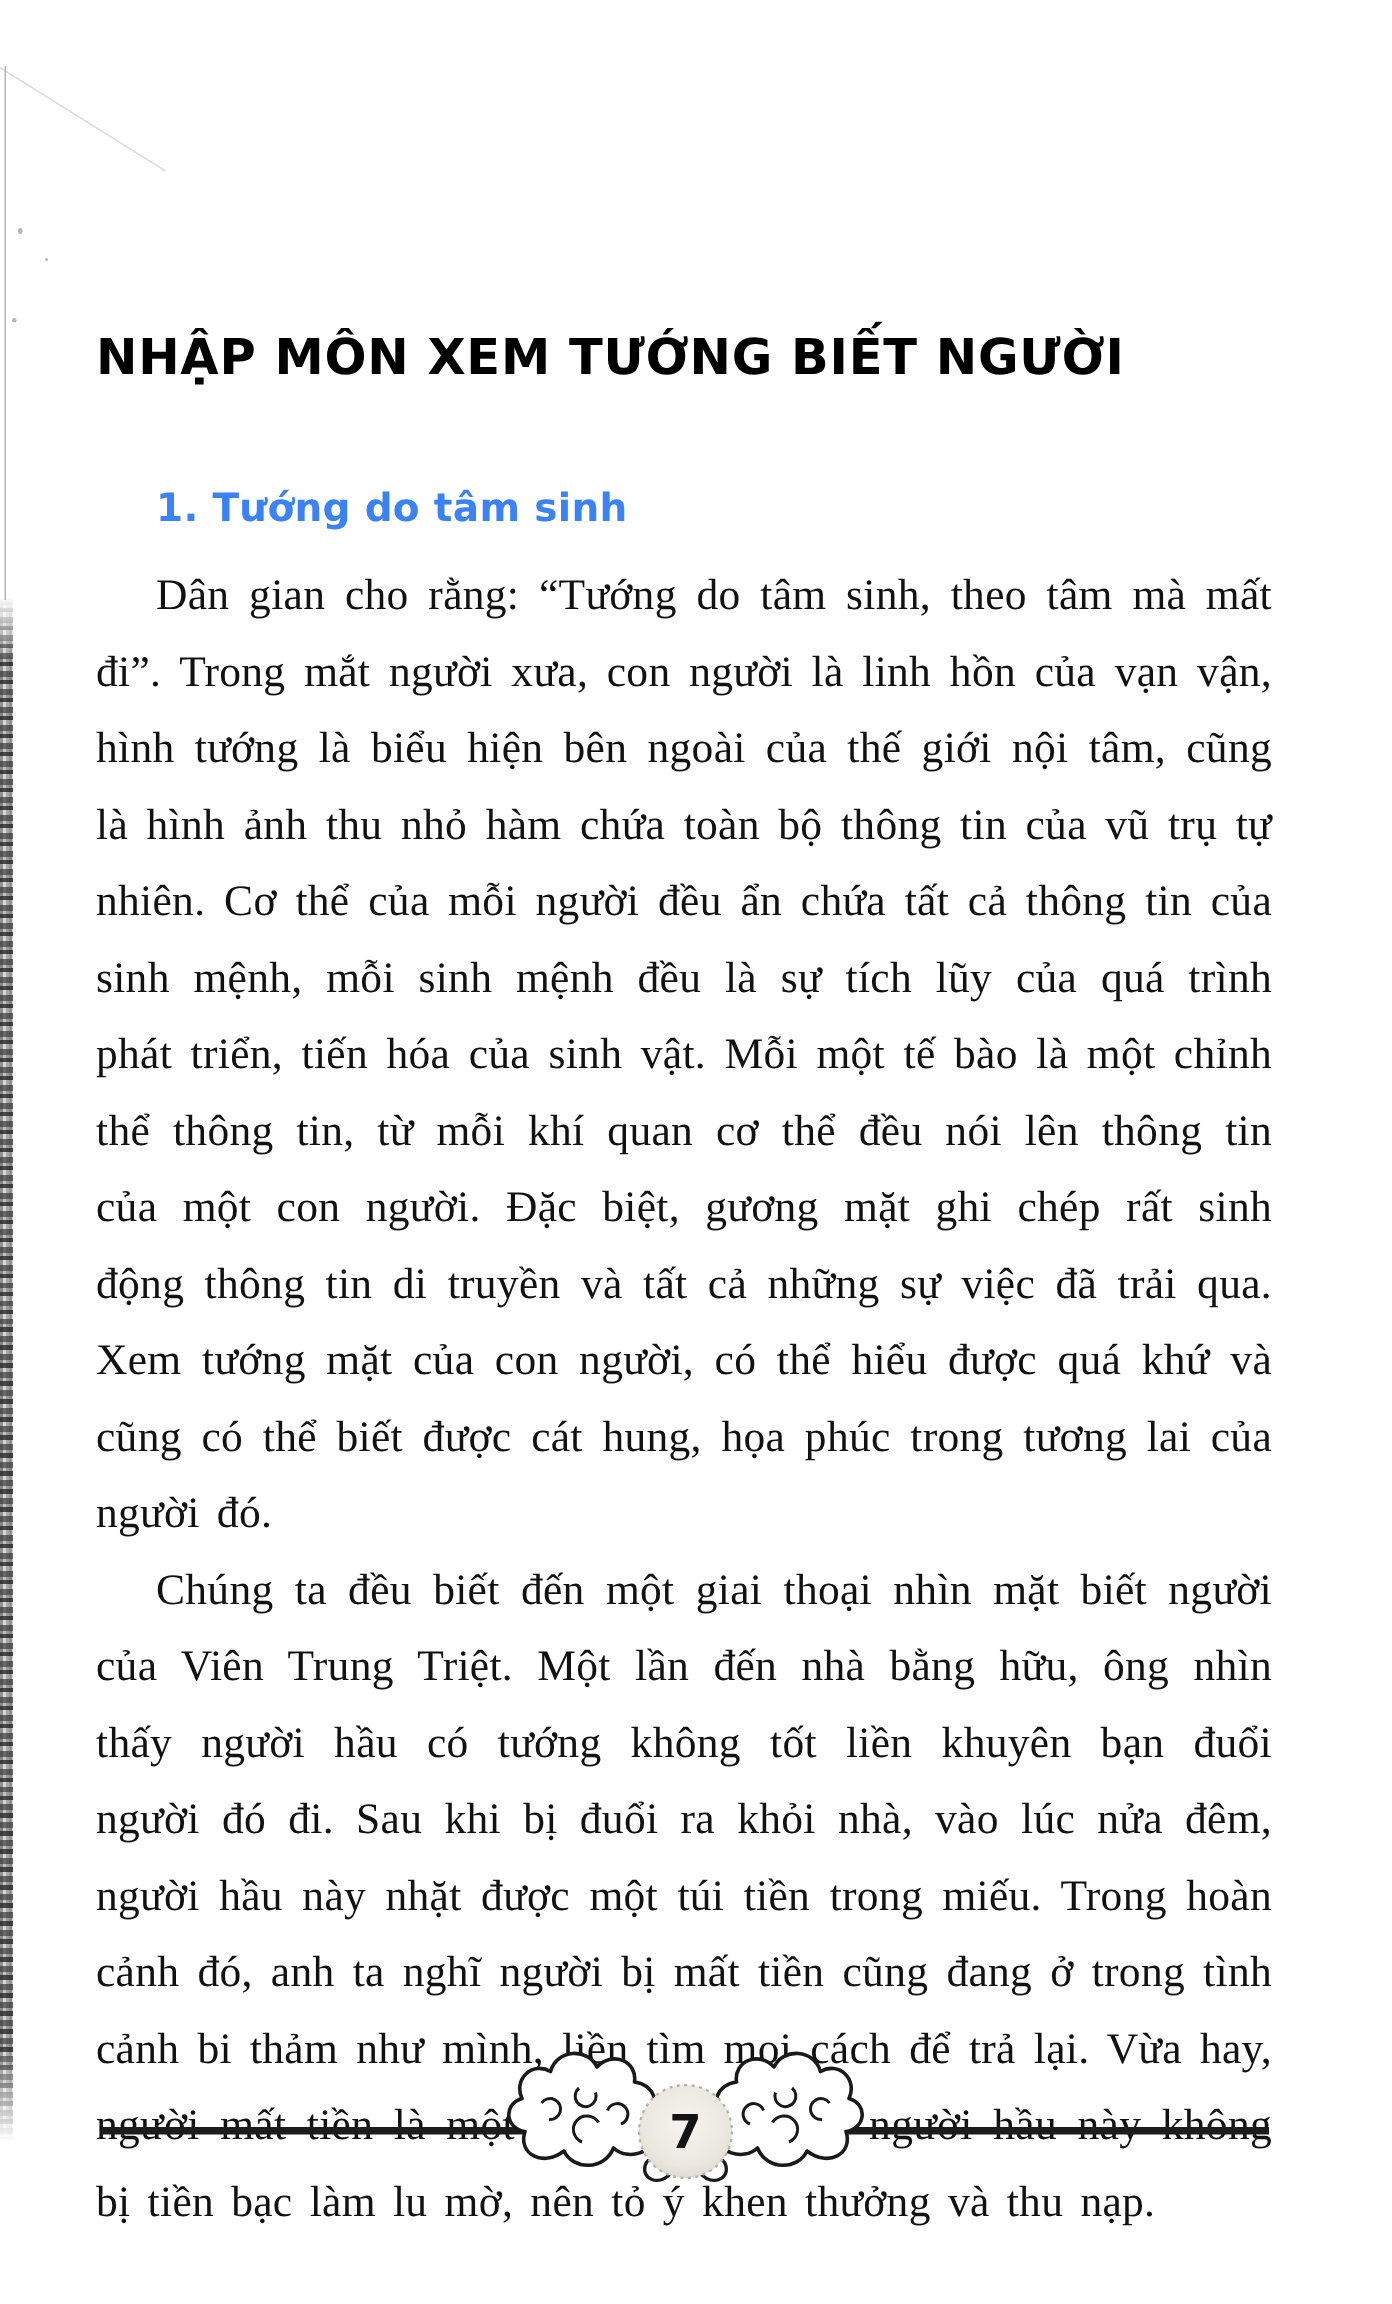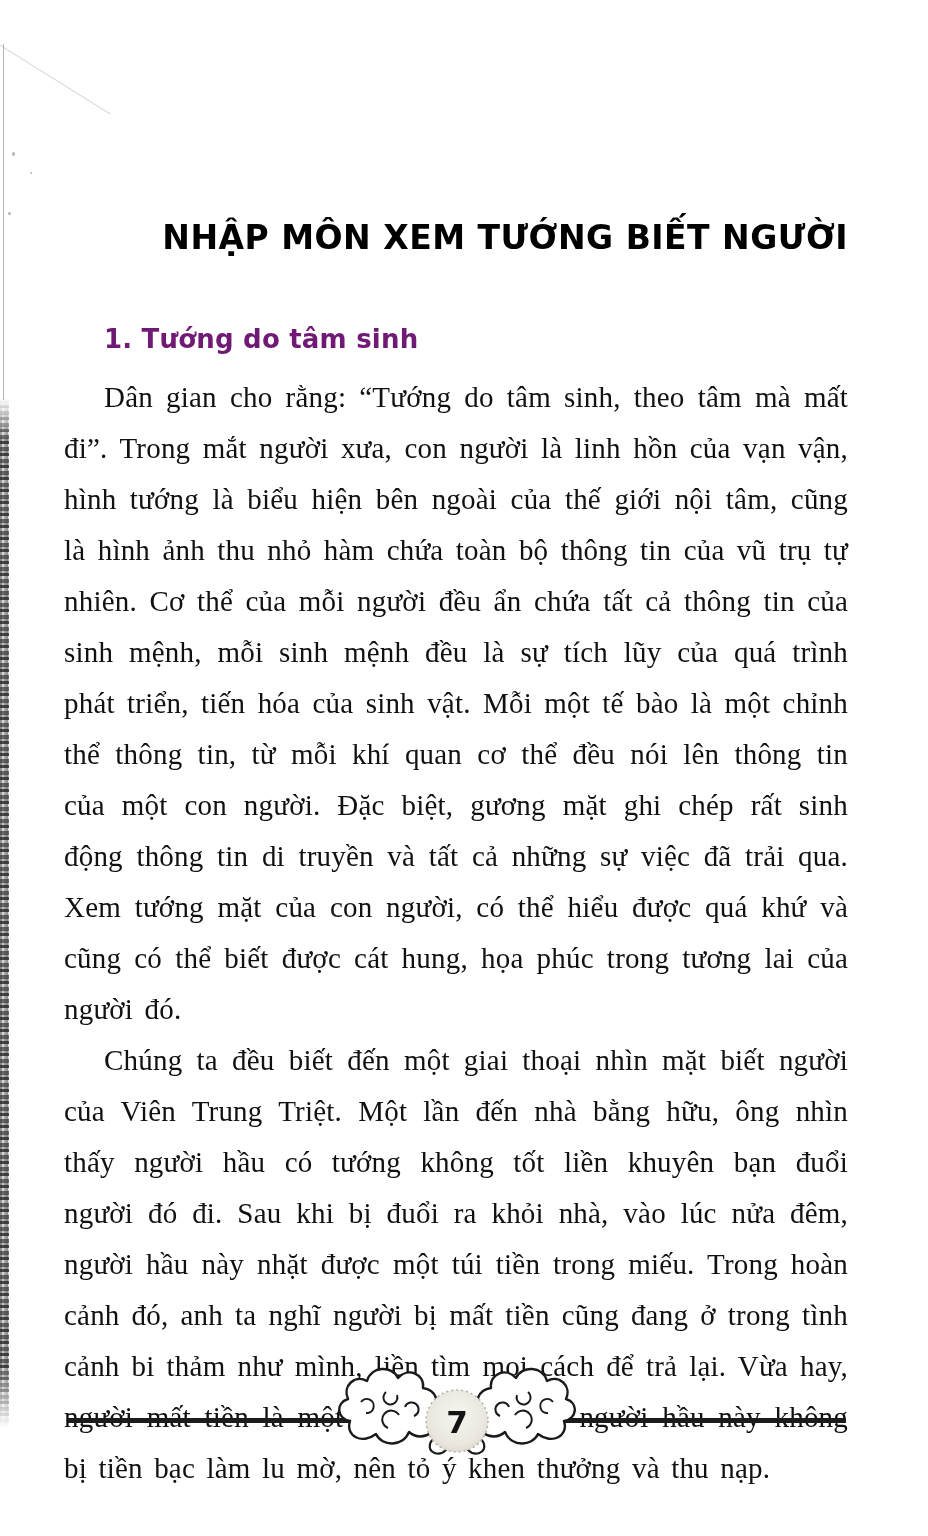--- a/index.html
+++ b/index.html
@@ -60,37 +60,37 @@
   .speck.s1 { left: 12px; top: 152px; width: 3px; height: 4px; }
   .speck.s2 { left: 30px; top: 172px; width: 2px; height: 2px; }
   .speck.s3 { left: 8px;  top: 212px; width: 3px; height: 3px; }
 
   
   .page-title {
     position: absolute;
     top: 218px;
     left: 64px;
     width: 784px;
-    text-align: right;
+    text-align: left;
     font-family: "DejaVu Sans", sans-serif;
     font-weight: bold;
     font-size: 33px;
     letter-spacing: 0.5px;
     color: #000000;
     white-space: nowrap;
   }
   .section-heading {
     position: absolute;
     top: 324px;
     left: 104px;
     font-family: "DejaVu Sans", sans-serif;
     font-weight: bold;
     font-size: 26px;
     letter-spacing: 0.2px;
-    color: #701a75;
+    color: #3b82f6;
   }
   .body-text {
     position: absolute;
     top: 372px;
     left: 64px;
     width: 784px;
     font-size: 29px;
     line-height: 51px;
     text-align: justify;
     letter-spacing: 0.2px;

